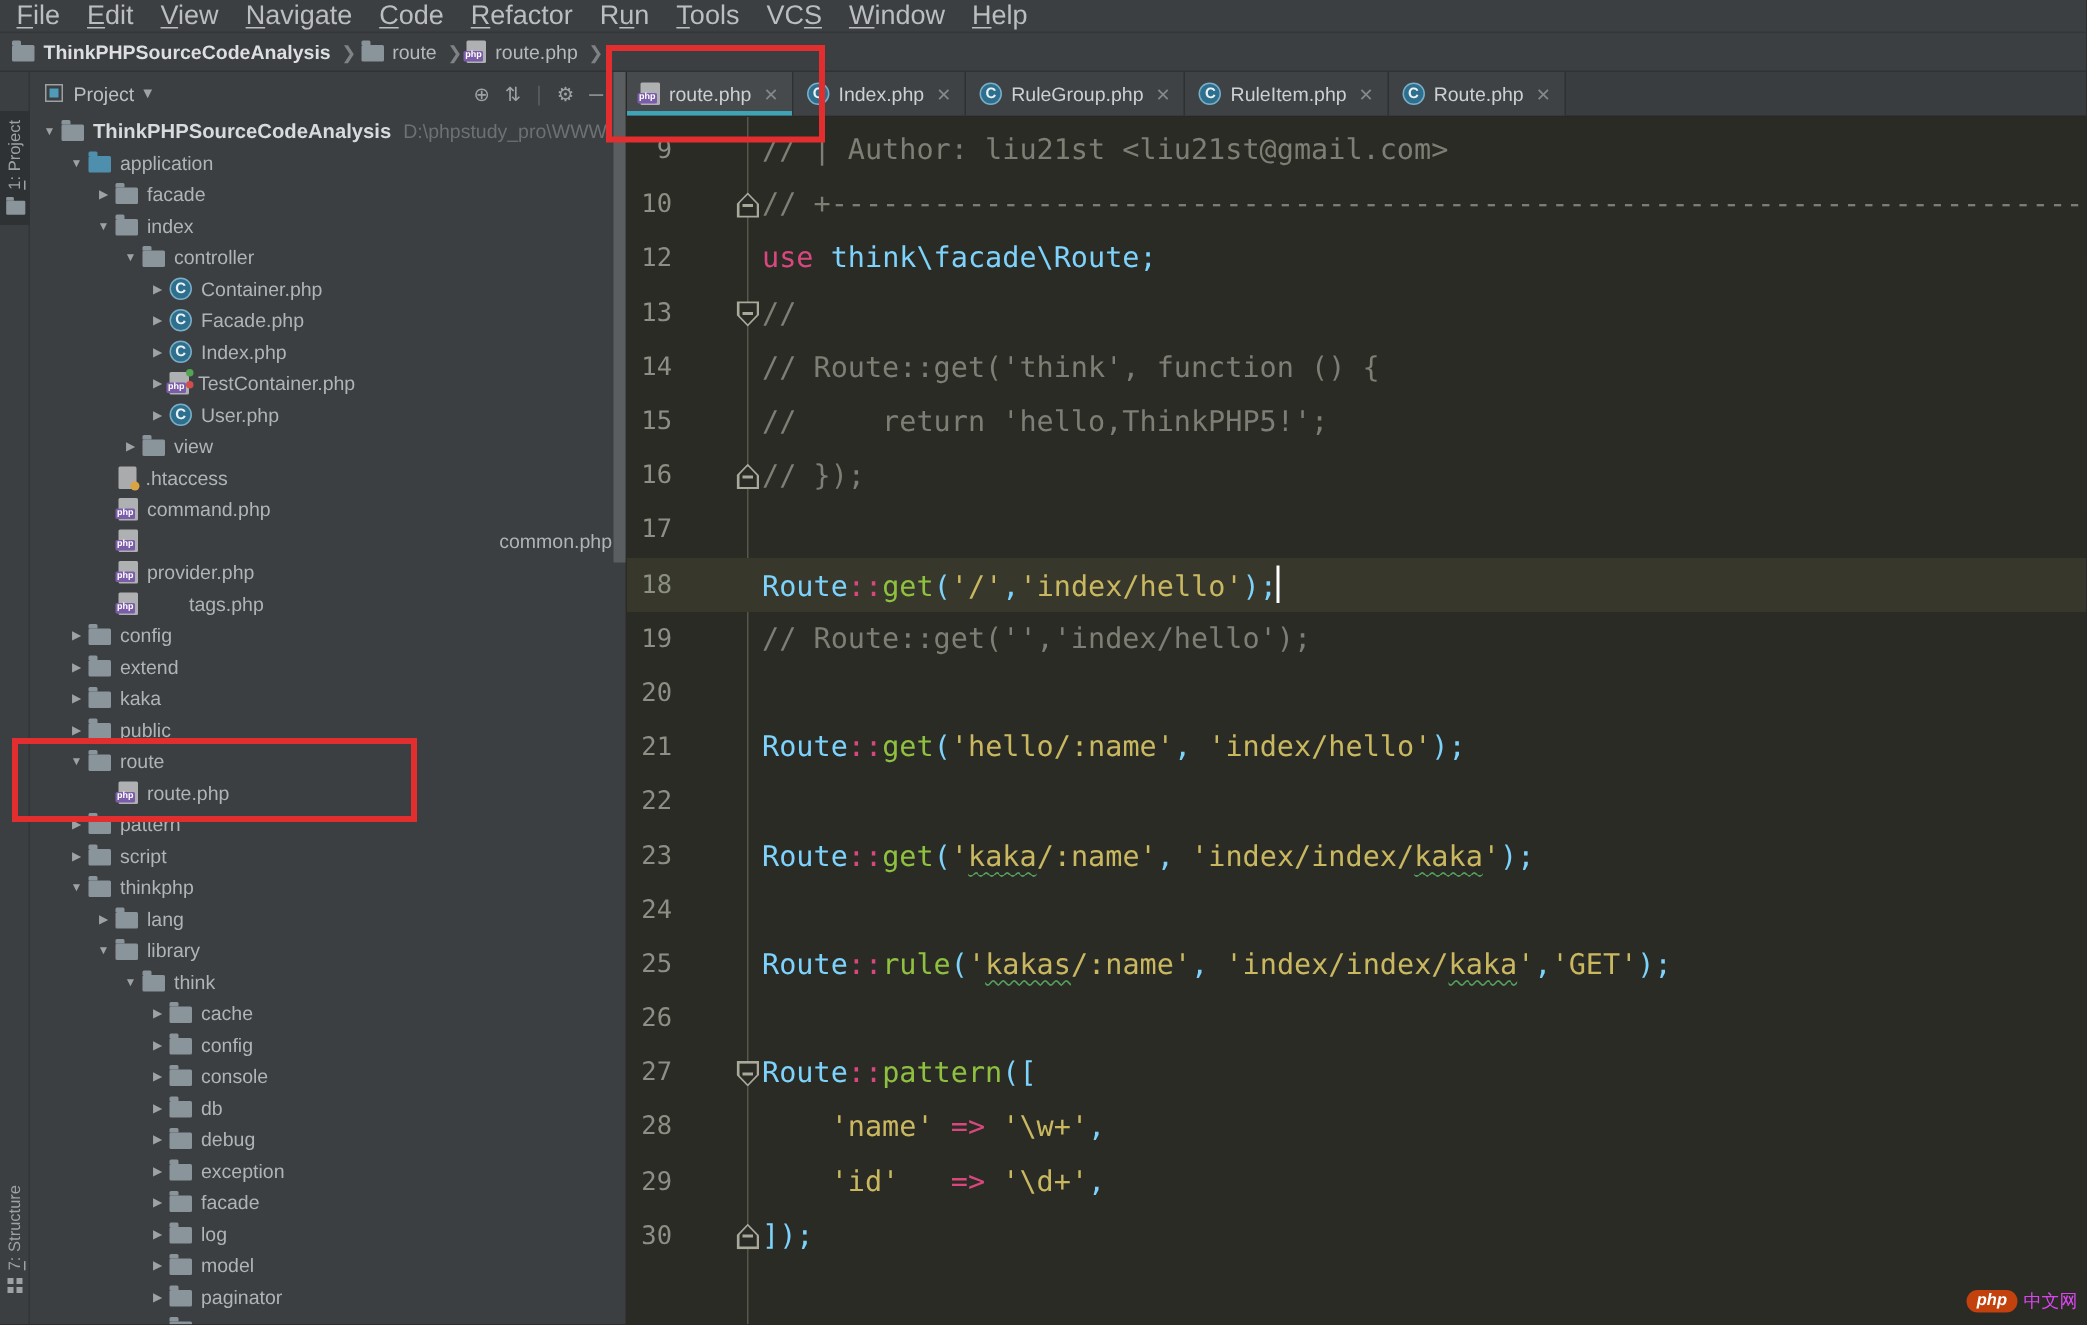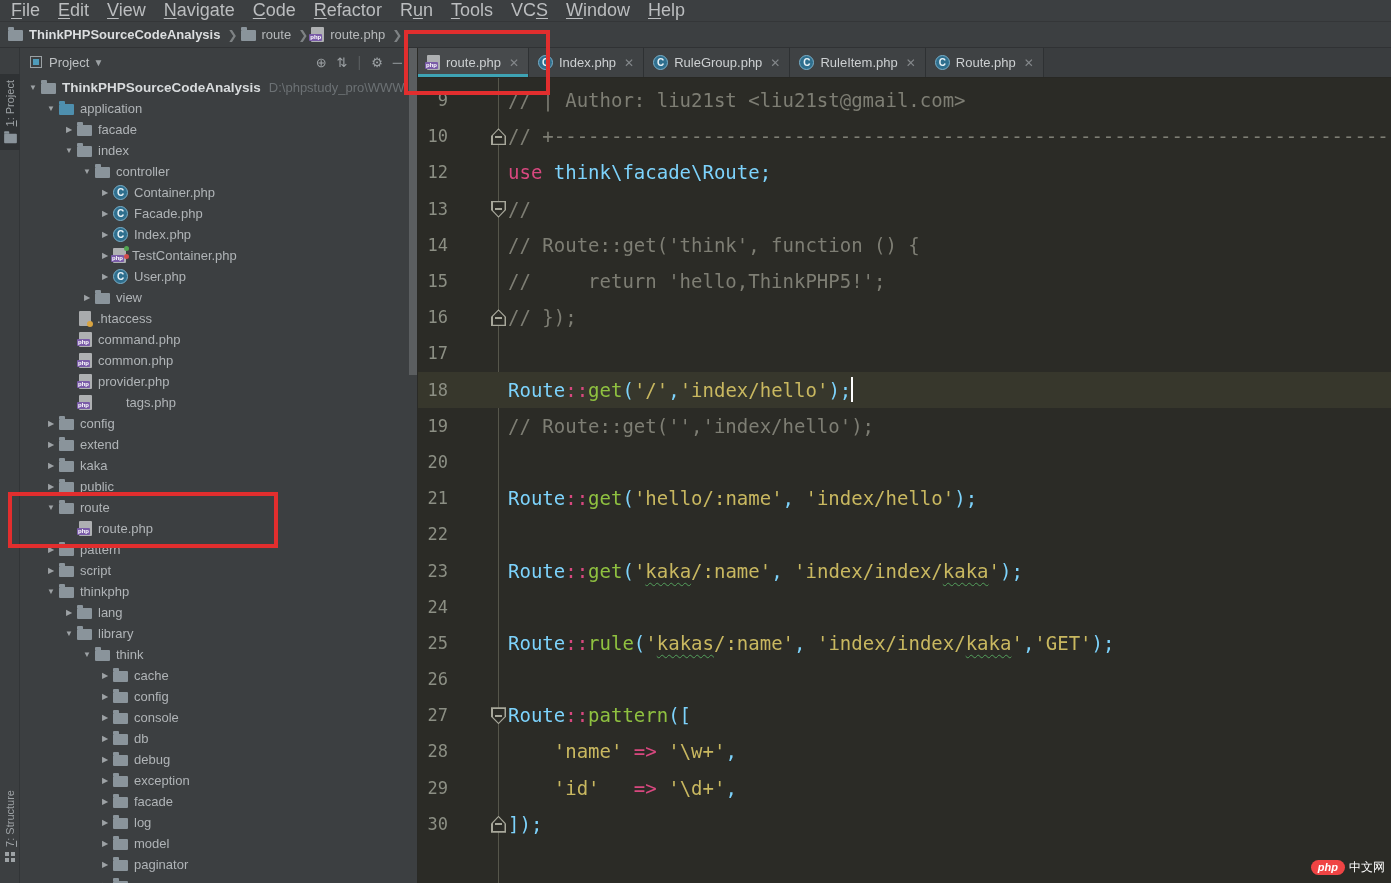--- a/index.html
+++ b/index.html
@@ -95,23 +95,23 @@
   .i-ht { width:12px; height:15px; background:#A9ABAD; border-radius:1px; position:relative; flex:none; }
   .i-ht::after { content:""; position:absolute; bottom:-1px; right:-2px; width:6px; height:6px; border-radius:50%; background:#D9A441; }
   .i-panel-project { width:12px; height:12px; border:1px solid #9BA1A4; position:relative; flex:none; }
   .i-panel-project::before { content:""; position:absolute; inset:2px; background:#4E9BBA; }
   .i-structure { width:4px; height:4px; background:#9DA2A5; box-shadow:6px 0 #9DA2A5, 0 6px #9DA2A5, 6px 6px #9DA2A5;
                  margin:0 6px 7px 0; }
 
   
   .annotation { position:absolute; border:4px solid #E22E2E; pointer-events:none; z-index:50; }
   .watermark { position:absolute; right:6px; bottom:7px; display:flex; align-items:center; gap:4px; z-index:40; }
-  .wm-badge { background:#ef4444; color:#fff; font-size:11px; font-weight:bold; font-style:italic;
+  .wm-badge { background:#c2410c; color:#fff; font-size:11px; font-weight:bold; font-style:italic;
               border-radius:8px; padding:1px 7px 2px; }
-  .wm-text { color:#ffffff; font-size:12px; font-family:sans-serif; }
+  .wm-text { color:#d946ef; font-size:12px; font-family:sans-serif; }
 </style>
 </head>
 <body>
 
 <div class="menubar">
     <span class="menu-item"><u>F</u>ile</span>
     <span class="menu-item"><u>E</u>dit</span>
     <span class="menu-item"><u>V</u>iew</span>
     <span class="menu-item"><u>N</u>avigate</span>
     <span class="menu-item"><u>C</u>ode</span>
@@ -224,21 +224,21 @@
           <span class="label">view</span>
         </div>
         <div class="tree-row" style="padding-left: 59px;">
           <span class="i-ht"></span>
           <span class="label">.htaccess</span>
         </div>
         <div class="tree-row" style="padding-left: 59px;">
           <span class="i-php"></span>
           <span class="label">command.php</span>
         </div>
-        <div class="tree-row" style="padding-left: 59px;">
+        <div class="tree-row" style="padding-left: 59px; justify-content: space-between;">
           <span class="i-php"></span>
           <span class="label">common.php</span>
         </div>
         <div class="tree-row" style="padding-left: 59px;">
           <span class="i-php"></span>
           <span class="label">provider.php</span>
         </div>
         <div class="tree-row" style="padding-left: 59px; gap: 28px;">
           <span class="i-php"></span>
           <span class="label">tags.php</span>

